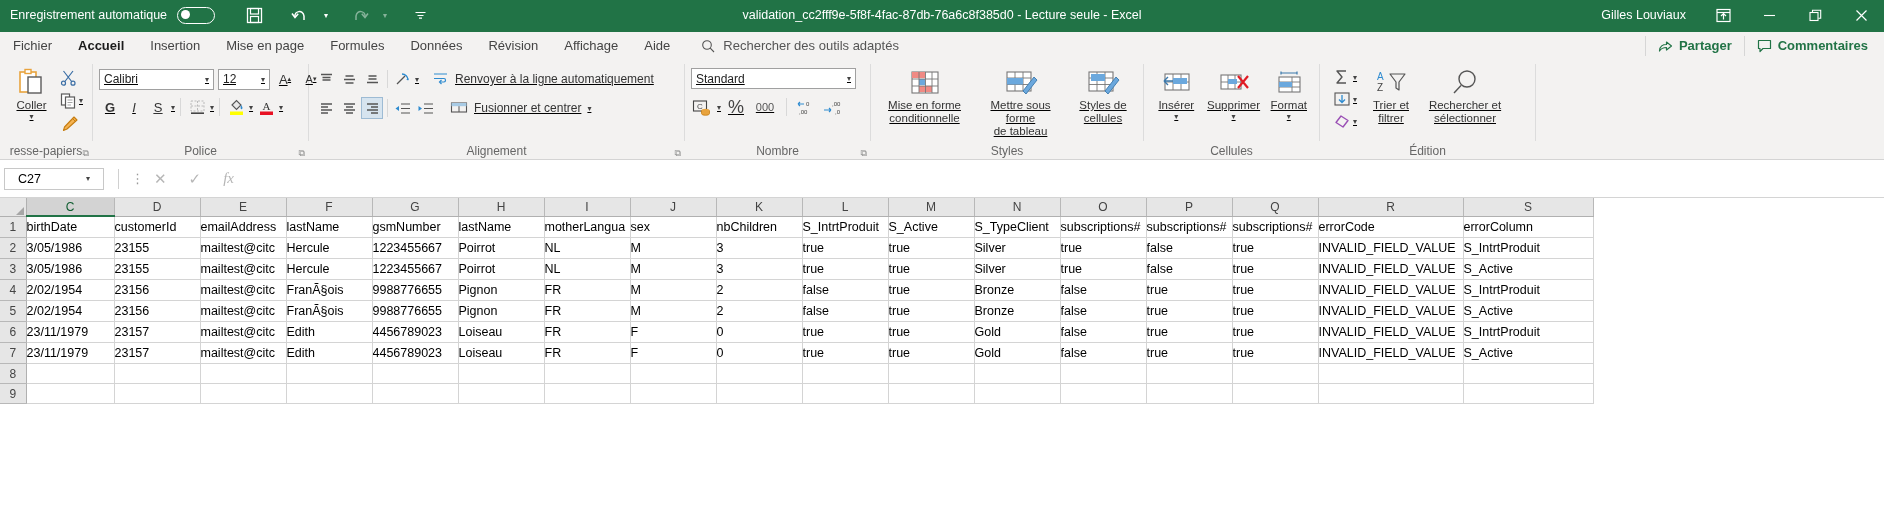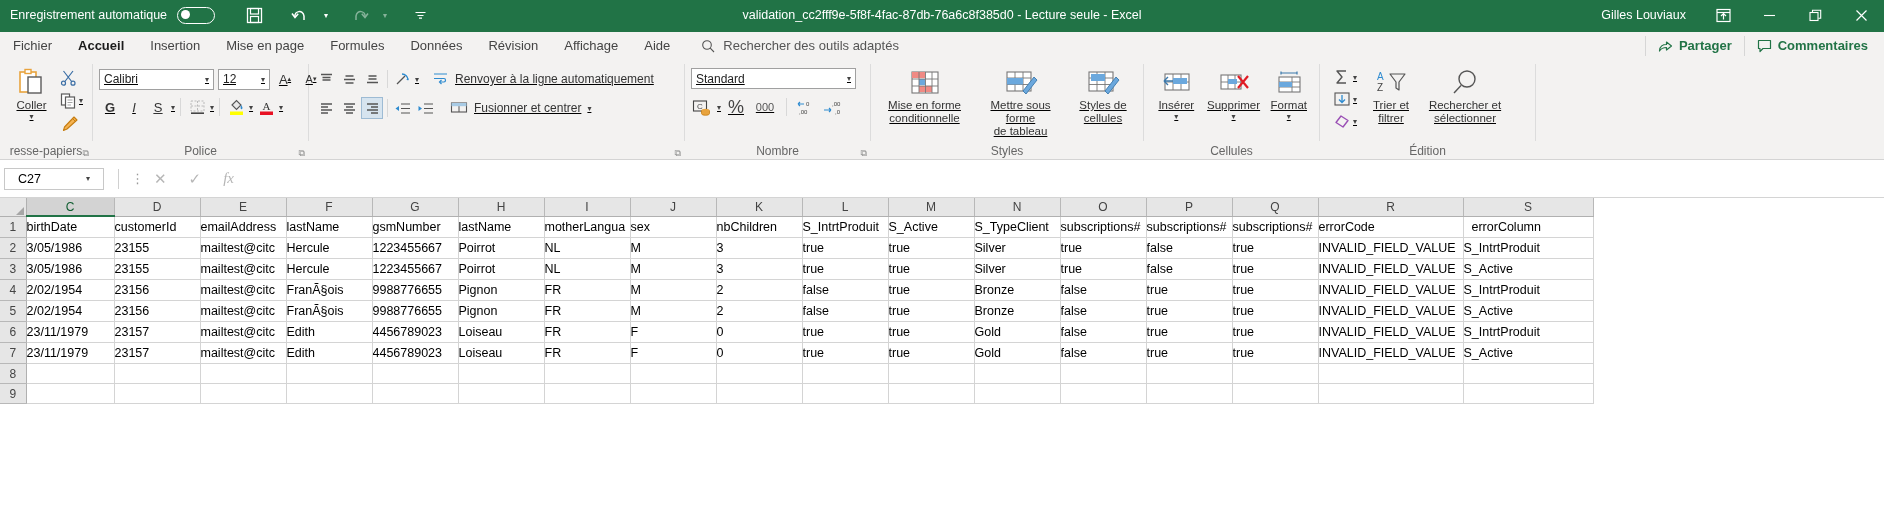--- a/index.html
+++ b/index.html
@@ -463,20 +463,21 @@
           <svg width="18" height="16" viewBox="0 0 18 16">
               <rect x="1.5" y="3" width="15" height="9" fill="none" stroke="#555" stroke-width="1.1"></rect>
               <rect x="1.5" y="3" width="15" height="3.2" fill="#a8cbe5"></rect>
               <path d="M9 6.2 V12" stroke="#555" stroke-width="1"></path>
             </svg>
           <span>Fusionner et centrer</span>
           <span style="font-size:8px;color:#444;">▾</span>
         </span>
       </div>
     </div>
+    <div class="grp-label">Alignement</div>
     <span class="dialoglauncher">⧉</span>
   </div>
   <div class="grp-div"></div>
 
   <div class="grp" style="width:185px;">
     <div class="grp-body" style="flex-direction:column; padding-top:8px;">
       <div class="combo" style="width:165px;">
         <span class="cv">Standard</span>
         <span class="cc">▾</span>
       </div>
@@ -703,21 +704,21 @@
           <td class="cell txt" style="width: 86px;">motherLangua</td>
           <td class="cell txt" style="width: 86px;">sex</td>
           <td class="cell txt" style="width: 86px;">nbChildren</td>
           <td class="cell txt" style="width: 86px;">S_IntrtProduit</td>
           <td class="cell txt" style="width: 86px;">S_Active</td>
           <td class="cell txt" style="width: 86px;">S_TypeClient</td>
           <td class="cell txt" style="width: 86px;">subscriptions#</td>
           <td class="cell txt" style="width: 86px;">subscriptions#</td>
           <td class="cell txt" style="width: 86px;">subscriptions#</td>
           <td class="cell txt" style="width: 145px;">errorCode</td>
-          <td class="cell txt" style="width: 130px; padding-left: 8px;">errorColumn</td>
+          <td class="cell txt" style="width: 130px;">errorColumn</td>
         </tr>
         <tr>
           <td class="rowhead">2</td>
           <td class="cell num" style="width: 88px;">3/05/1986</td>
           <td class="cell num" style="width: 86px;">23155</td>
           <td class="cell txt" style="width: 86px;">mailtest@citc</td>
           <td class="cell txt" style="width: 86px;">Hercule</td>
           <td class="cell num" style="width: 86px;">1223455667</td>
           <td class="cell txt" style="width: 86px;">Poirrot</td>
           <td class="cell txt" style="width: 86px;">NL</td>

